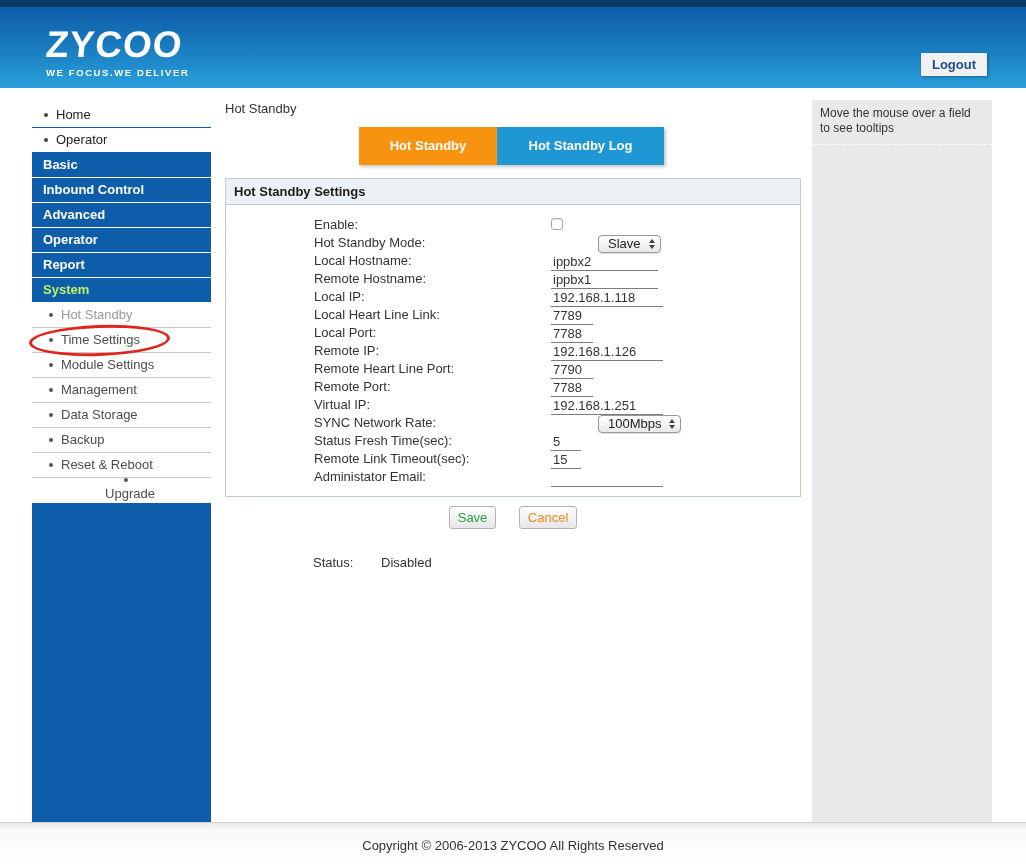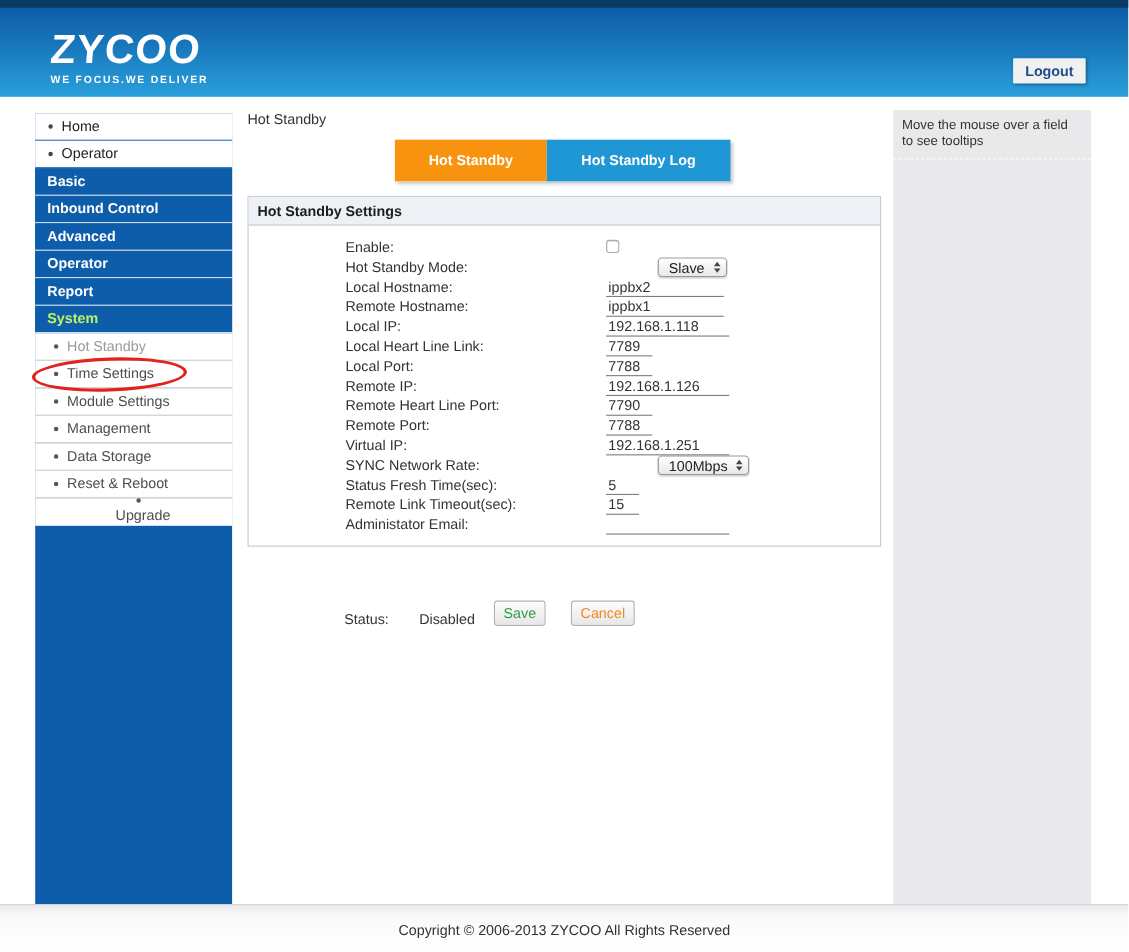--- a/index.html
+++ b/index.html
@@ -92,21 +92,21 @@
     border:1px solid #999; border-radius:4px;
     background:linear-gradient(180deg,#ffffff 0%, #e8e8e8 100%);
     font-size:13px; color:#222; cursor:pointer; gap:8px;
     box-shadow:0 1px 1px rgba(0,0,0,0.12);
     margin-left:47px;
   }
   .sel-arrows { display:inline-flex; flex-direction:column; align-items:center; }
   .sel-arrows .up { width:0; height:0; border-left:3.5px solid transparent; border-right:3.5px solid transparent; border-bottom:4px solid #444; }
   .sel-arrows .dn { width:0; height:0; border-left:3.5px solid transparent; border-right:3.5px solid transparent; border-top:4px solid #444; margin-top:2px; }
 
-  .actions { position:absolute; left:225px; top:506px; width:576px; text-align:center;margin-top:40px; }
+  .actions { position:absolute; left:225px; top:506px; width:576px; text-align:center; }
   .btn {
     font-family:"Liberation Sans",sans-serif; font-size:13px; padding:3px 8px;
     background:linear-gradient(180deg,#fdfdfd,#e7e7e7); border:1px solid #b3b3b3;
     border-radius:3px; cursor:pointer; margin:0 9px;
   }
   .btn.save { color:#2a9e43; }
   .btn.cancel { color:#f08a1d; }
 
   .status-line { position:absolute; left:313px; top:555px; font-size:13px; color:#333; }
   .status-line .status-value { margin-left:24px; }
@@ -182,20 +182,24 @@
           <span class="dot"></span>
           <span>Module Settings</span>
         </div>
         <div class="sb-item sb-sub">
           <span class="dot"></span>
           <span>Management</span>
         </div>
         <div class="sb-item sb-sub">
           <span class="dot"></span>
           <span>Data Storage</span>
+        </div>
+        <div class="sb-item sb-sub">
+          <span class="dot"></span>
+          <span>Backup</span>
         </div>
         <div class="sb-item sb-sub">
           <span class="dot"></span>
           <span>Reset &amp; Reboot</span>
         </div>
         <div class="sb-item sb-sub">
           <span class="dot"></span>
           <span>Upgrade</span>
         </div>
       </div>

